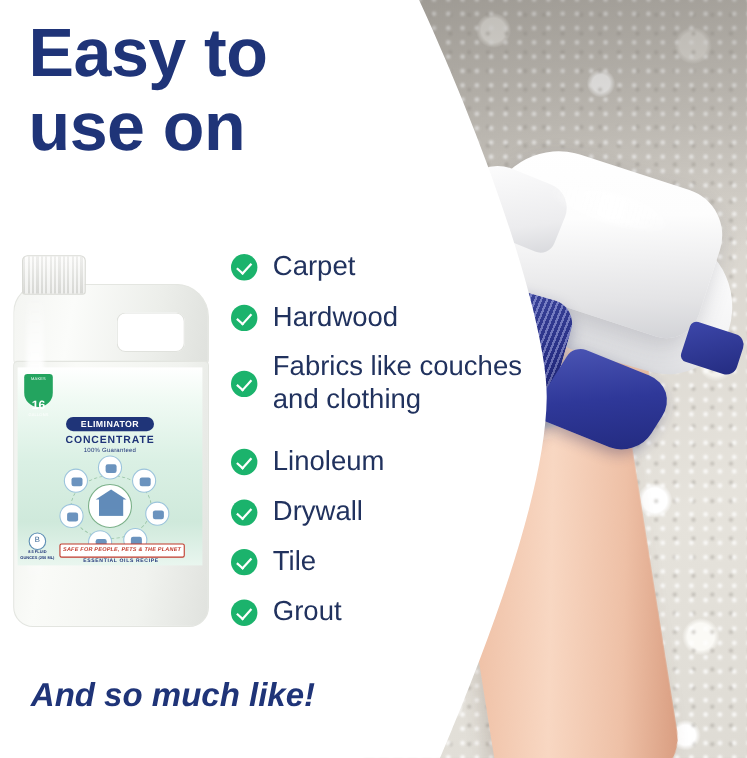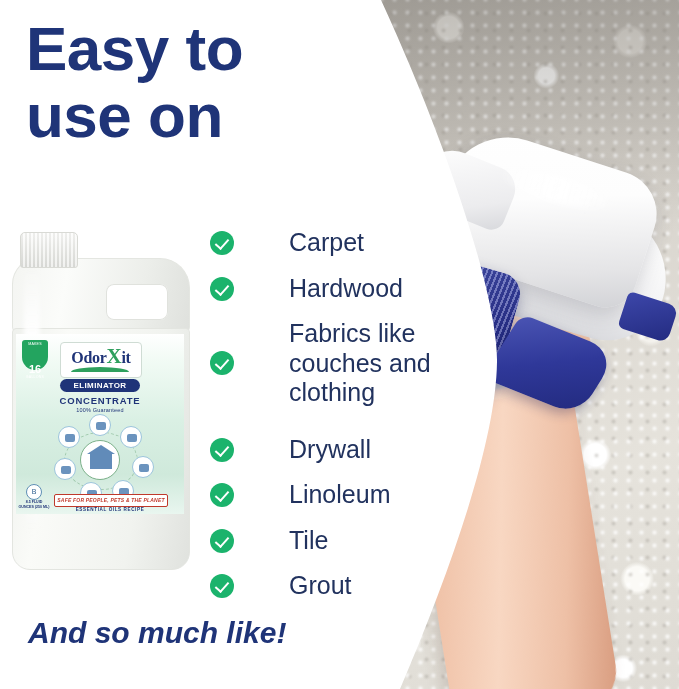--- a/index.html
+++ b/index.html
@@ -222,21 +222,20 @@
   .bullets {
     position: absolute;
     left: 210px;
     top: 228px;
     width: 290px;
   }
   .bullet-row {
     display: flex;
     align-items: flex-start;
     margin-bottom: 16px;
-    gap: 41px;
   }
   .bullet-row.two-line { margin-bottom: 27px; align-items: center; }
   .check-badge {
     flex: 0 0 auto;
     width: 24px;
     height: 24px;
     border-radius: 50%;
     background: #1bb36c;
     position: relative;
     margin-top: 3px;
@@ -536,25 +535,25 @@
     <div class="bullet-row">
       <span class="check-badge"></span>
       <span class="bullet-label">Hardwood</span>
     </div>
     <div class="bullet-row two-line">
       <span class="check-badge"></span>
       <span class="bullet-label">Fabrics like couches and clothing</span>
     </div>
     <div class="bullet-row">
       <span class="check-badge"></span>
-      <span class="bullet-label">Drywall</span>
+      <span class="bullet-label">Linoleum</span>
     </div>
     <div class="bullet-row">
       <span class="check-badge"></span>
-      <span class="bullet-label">Linoleum</span>
+      <span class="bullet-label">Drywall</span>
     </div>
     <div class="bullet-row">
       <span class="check-badge"></span>
       <span class="bullet-label">Tile</span>
     </div>
     <div class="bullet-row">
       <span class="check-badge"></span>
       <span class="bullet-label">Grout</span>
     </div>
   </div>
@@ -568,24 +567,20 @@
     <div class="jug-body"></div>
     <div class="jug-gloss"></div>
 
     <div class="label">
       <div class="makes-badge">
         <span class="makes-top">MAKES</span>
         <span class="makes-num">16</span>
         <span class="makes-unit">GALLONS</span>
       </div>
 
-      <div class="logo-box">
-        <div class="logo-text"><span>Odor</span><span class="logo-x">X</span><span>it</span></div>
-        <div class="logo-swoosh"></div>
-      </div>
 
       <div class="eliminator-banner">ELIMINATOR</div>
       <div class="concentrate">CONCENTRATE</div>
       <div class="guaranteed">100% Guaranteed</div>
 
       <div class="icon-ring">
         <div class="ring-arc-text"></div>
         <div class="ring-node" style="left:43px;  top:0px;"></div>
         <div class="ring-node" style="left:74px;  top:12px;"></div>
         <div class="ring-node" style="left:86px;  top:42px;"></div>

